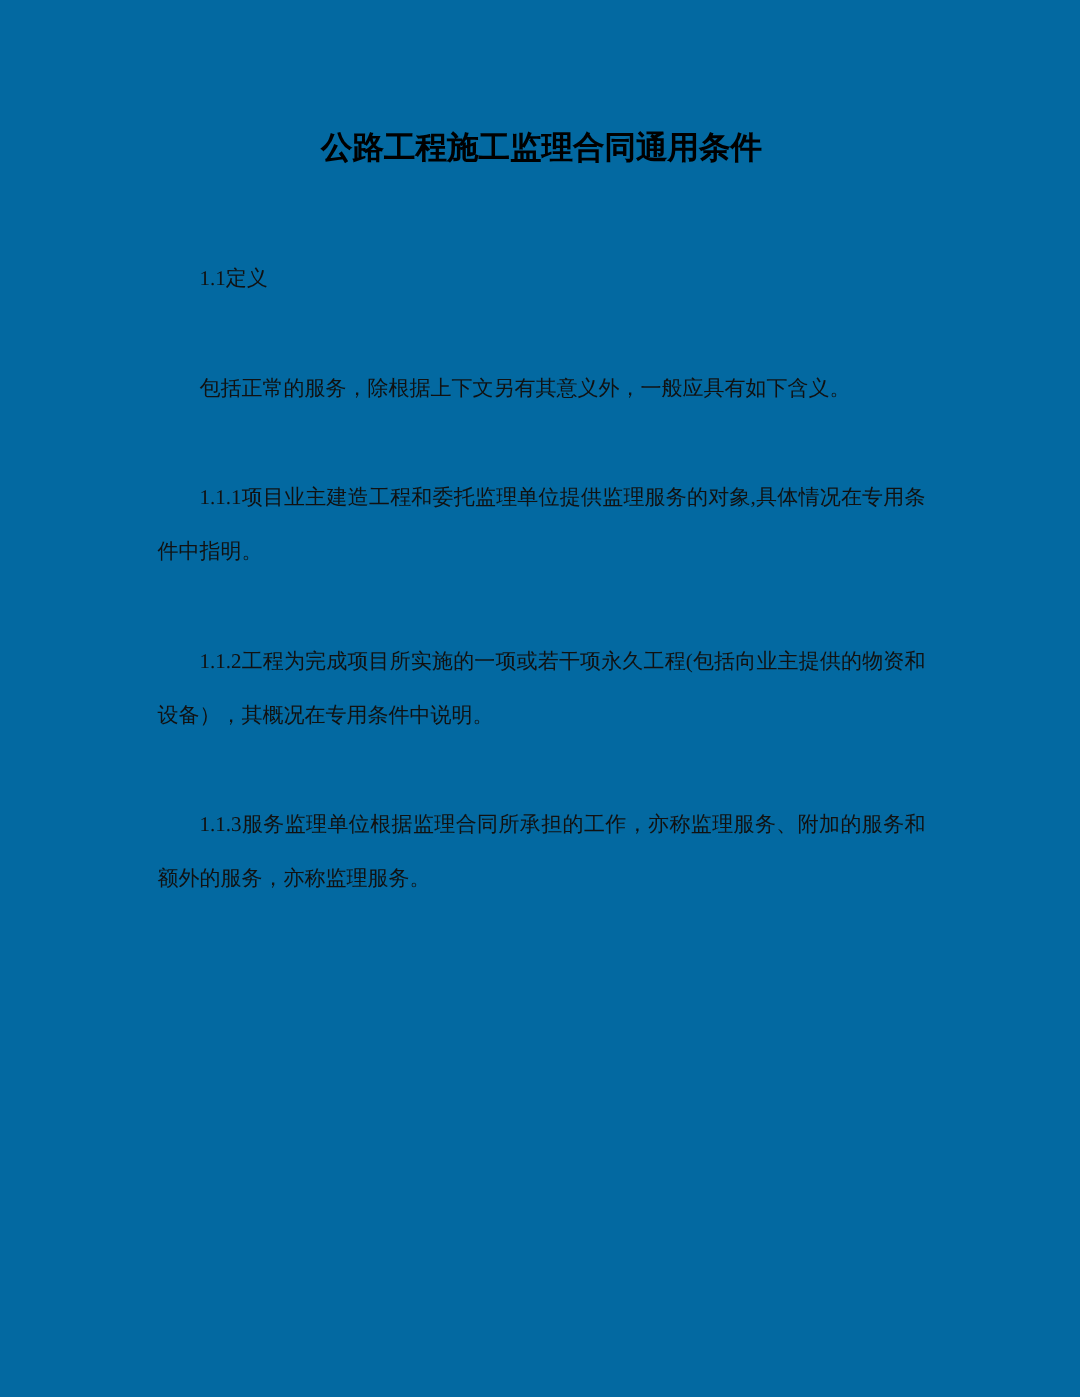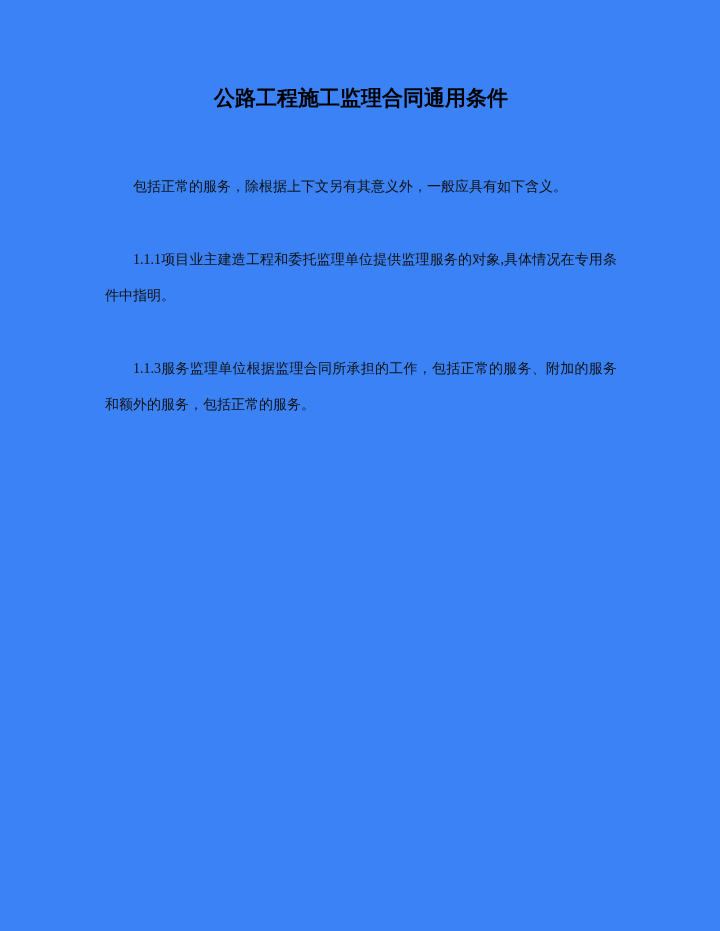--- a/index.html
+++ b/index.html
@@ -5,21 +5,21 @@
   html, body {
     margin: 0;
     padding: 0;
     background: #ffffff;
   }
   .page {
     position: relative;
     width: 720px;
     height: 931px;
     margin: 0;
-    background: #3b82f6;
+    background: #0369a1;
     box-sizing: border-box;
     padding: 84px 103px 0 105px;
     overflow: hidden;
     font-family: "Liberation Serif", "DejaVu Serif", serif;
     color: #0d0d0d;
   }
   .doc-title {
     margin: 0 0 57px 0;
     font-size: 21px;
     line-height: 28px;
@@ -41,23 +41,25 @@
   }
 </style>
 </head>
 <body>
 
 <div class="page">
 
   <h1 class="doc-title">公路工程施工监理合同通用条件</h1>
 
 
+  <p class="doc-para">1.1定义</p>
 
   <p class="doc-para">包括正常的服务，除根据上下文另有其意义外，一般应具有如下含义。</p>
 
   <p class="doc-para">1.1.1项目业主建造工程和委托监理单位提供监理服务的对象,具体情况在专用条件中指明。</p>
 
+  <p class="doc-para">1.1.2工程为完成项目所实施的一项或若干项永久工程(包括向业主提供的物资和设备），其概况在专用条件中说明。</p>
 
-  <p class="doc-para">1.1.3服务监理单位根据监理合同所承担的工作，包括正常的服务、附加的服务和额外的服务，包括正常的服务。</p>
+  <p class="doc-para">1.1.3服务监理单位根据监理合同所承担的工作，亦称监理服务、附加的服务和额外的服务，亦称监理服务。</p>
 
 
 
 </div>
 
 </body></html>

